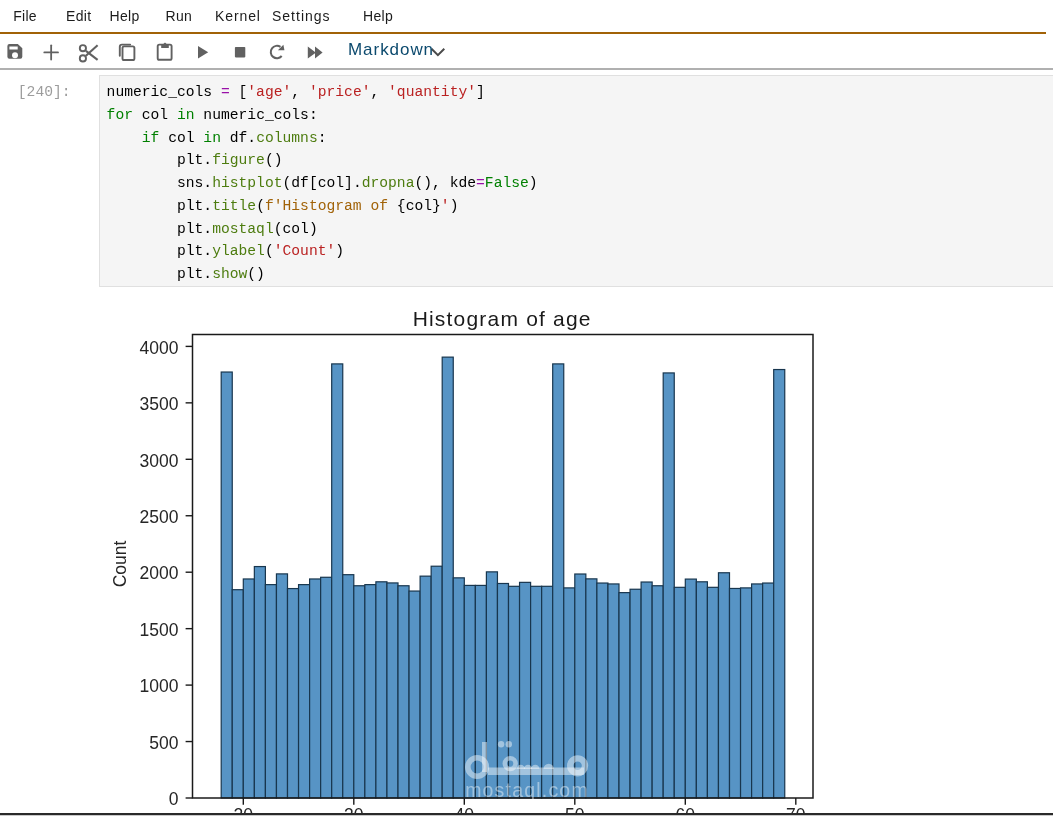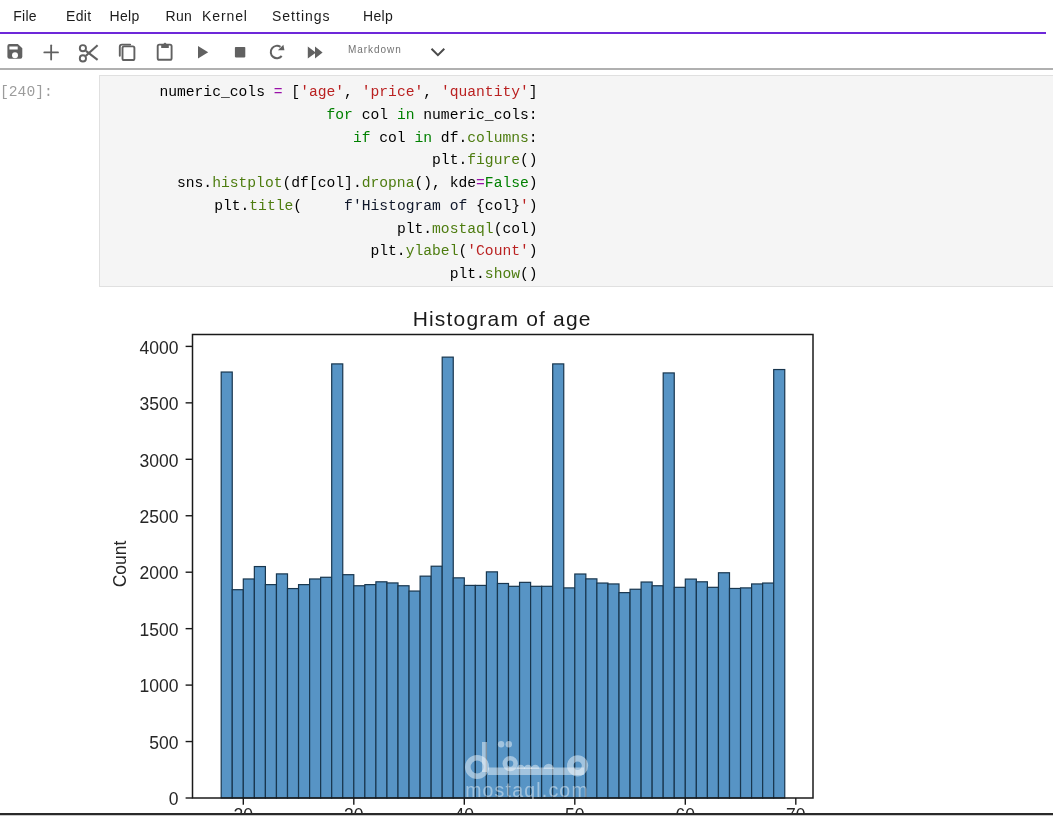--- a/index.html
+++ b/index.html
@@ -1,49 +1,49 @@
 <!DOCTYPE html>
 <html><head><meta charset="utf-8">
 <style>
 html,body{margin:0;padding:0;}
 body{width:1053px;height:816px;position:relative;overflow:hidden;background:#fff;
   font-family:"Liberation Sans",sans-serif;}
 .abs{position:absolute;}
 
-#menubar{position:absolute;left:0;top:0;width:1026px;height:31.6px;background:#fff;border-bottom:2px solid #6d28d9;padding-left:20px;}
+#menubar{position:absolute;left:0;top:0;width:1026px;height:31.6px;background:#fff;border-bottom:2px solid #a16207;padding-left:20px;}
 #menubar span{position:absolute;top:9.3px;font-size:14px;line-height:14px;letter-spacing:0.3px;color:#1c1c1c;white-space:pre;}
 
 #toolbar{position:absolute;left:0;top:34px;width:1053px;height:34px;background:#fff;}
 #tbborder{position:absolute;left:0;top:67.6px;width:1053px;height:2.1px;background:#b0b0b0;}
-#mdlabel{position:absolute;left:348px;top:42.8px;font-size:10px;line-height:14.6px;letter-spacing:0.95px;color:#737373;}
+#mdlabel{position:absolute;left:348px;top:42.8px;font-size:17px;line-height:14.6px;letter-spacing:0.95px;color:#0c4a6e;}
 
 #cellbox{position:absolute;left:99px;top:75px;width:961px;height:212px;background:#f5f5f5;border:1px solid #e0e0e0;box-sizing:border-box;}
-#prompt{position:absolute;left:0;top:81.3px;width:88.4px;text-align:left;font-family:"Liberation Mono",monospace;
+#prompt{position:absolute;left:0;top:81.3px;width:88.4px;text-align:center;font-family:"Liberation Mono",monospace;
   font-size:14.667px;line-height:22.7px;color:#9c9c9c;white-space:pre;}
 #code{position:absolute;left:106.6px;top:81.3px;margin:0;font-family:"Liberation Mono",monospace;
-  font-size:14.667px;line-height:22.7px;color:#000;white-space:pre;text-align:right;}
+  font-size:14.667px;line-height:22.7px;color:#000;white-space:pre;}
 .kw{color:#008000;font-weight:normal;}
 .st{color:#ba2121;}
 .pr{color:#4d7c0f;}
 .op{color:#9910a8;}
-.fs{color:#0f172a;margin-left:42px;}
+.fs{color:#a16207;}
 
 #chart text{font-family:"Liberation Sans",sans-serif;fill:#262626;font-size:17.5px;}
 #chart text.title{font-size:21px;fill:#1a1a1a;}
 #chart text.wm{fill:rgba(255,255,255,0.44);}
 #botline{position:absolute;left:0;top:812.8px;width:1053px;height:2.1px;background:#2a2a2a;}
 #botline2{position:absolute;left:0;top:814.9px;width:1053px;height:1.1px;background:#c9c9c9;}
 </style></head>
 <body>
 <div id="menubar">
 <span style="left:13.2px">File</span>
 <span style="left:66px">Edit</span>
 <span style="left:109.5px">Help</span>
 <span style="left:165.5px">Run</span>
-<span style="left:202px;letter-spacing:0.9px">Kernel</span>
+<span style="left:215px;letter-spacing:0.9px">Kernel</span>
 <span style="left:272px;letter-spacing:1px">Settings</span>
 <span style="left:363px">Help</span>
 </div>
 <div id="toolbar"></div>
 <svg class="abs" style="left:0;top:34px" width="460" height="34" viewBox="0 34 460 34">
  <g fill="#616161" stroke="none">
   <path d="M9.4 44.1 h8.4 l4.5 4.2 v8.5 a2 2 0 0 1 -2 2 h-10.9 a2 2 0 0 1 -2 -2 v-10.7 a2 2 0 0 1 2 -2 z"></path>
   <rect x="9.4" y="46.5" width="8.3" height="3" fill="#fff"></rect>
   <circle cx="15" cy="55.2" r="3" fill="#fff"></circle>
  </g>

